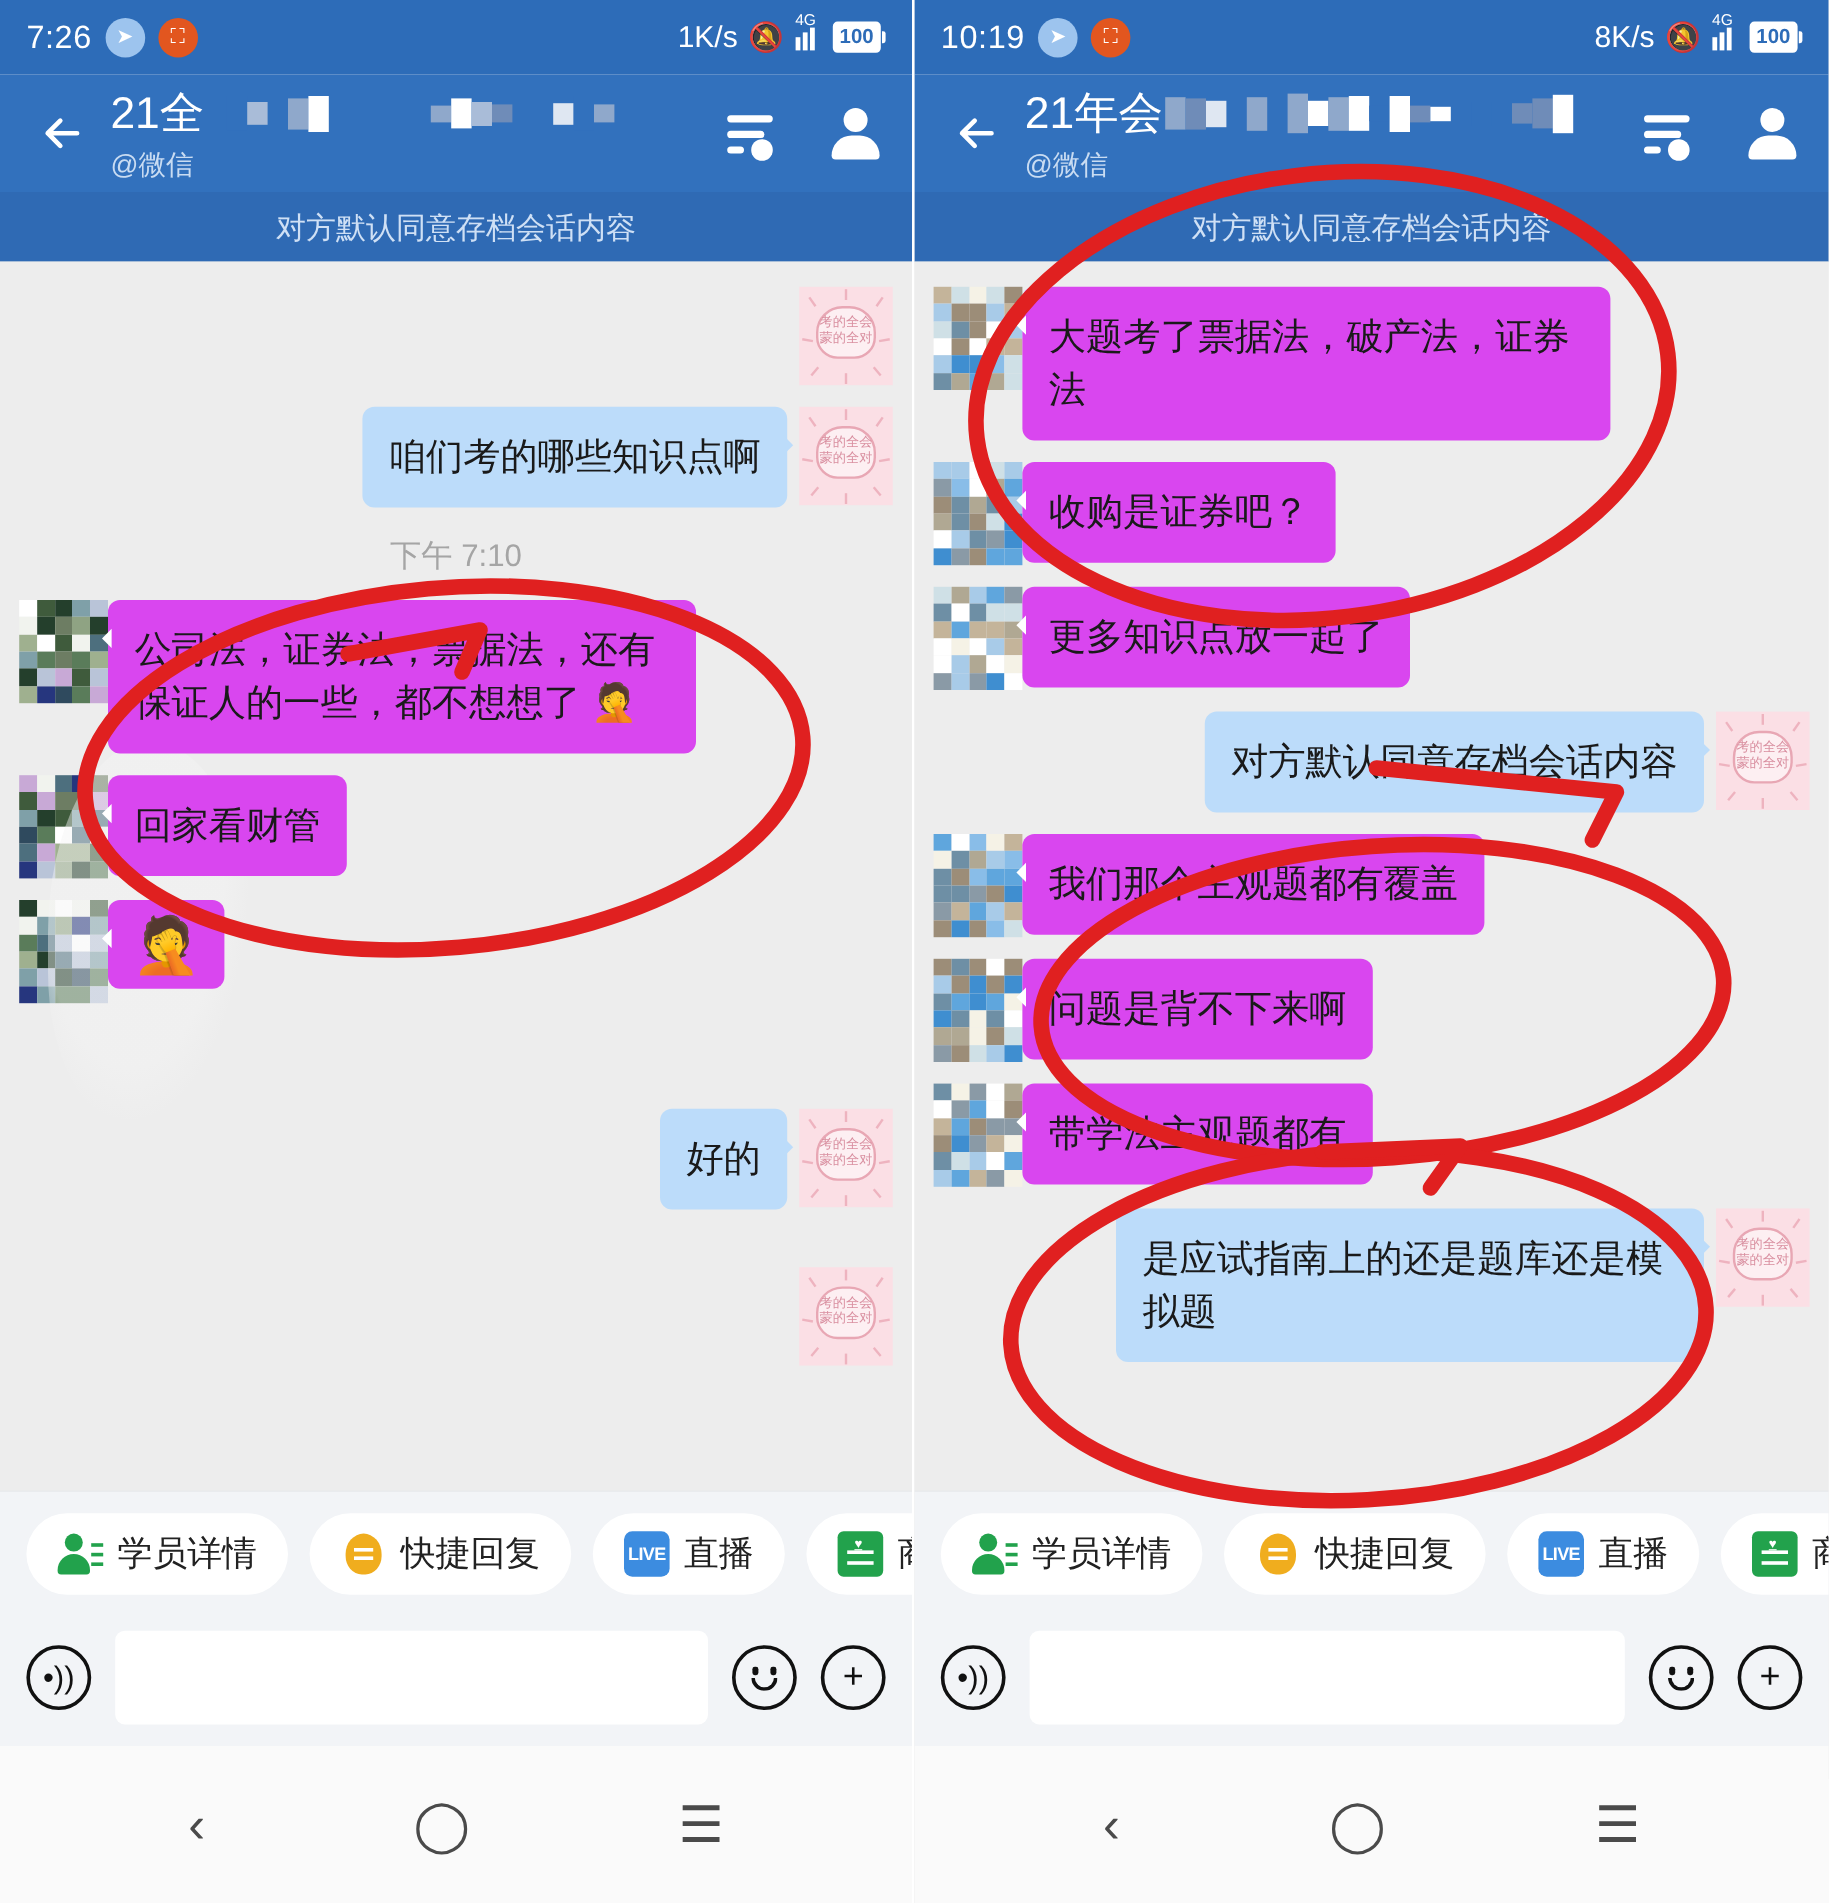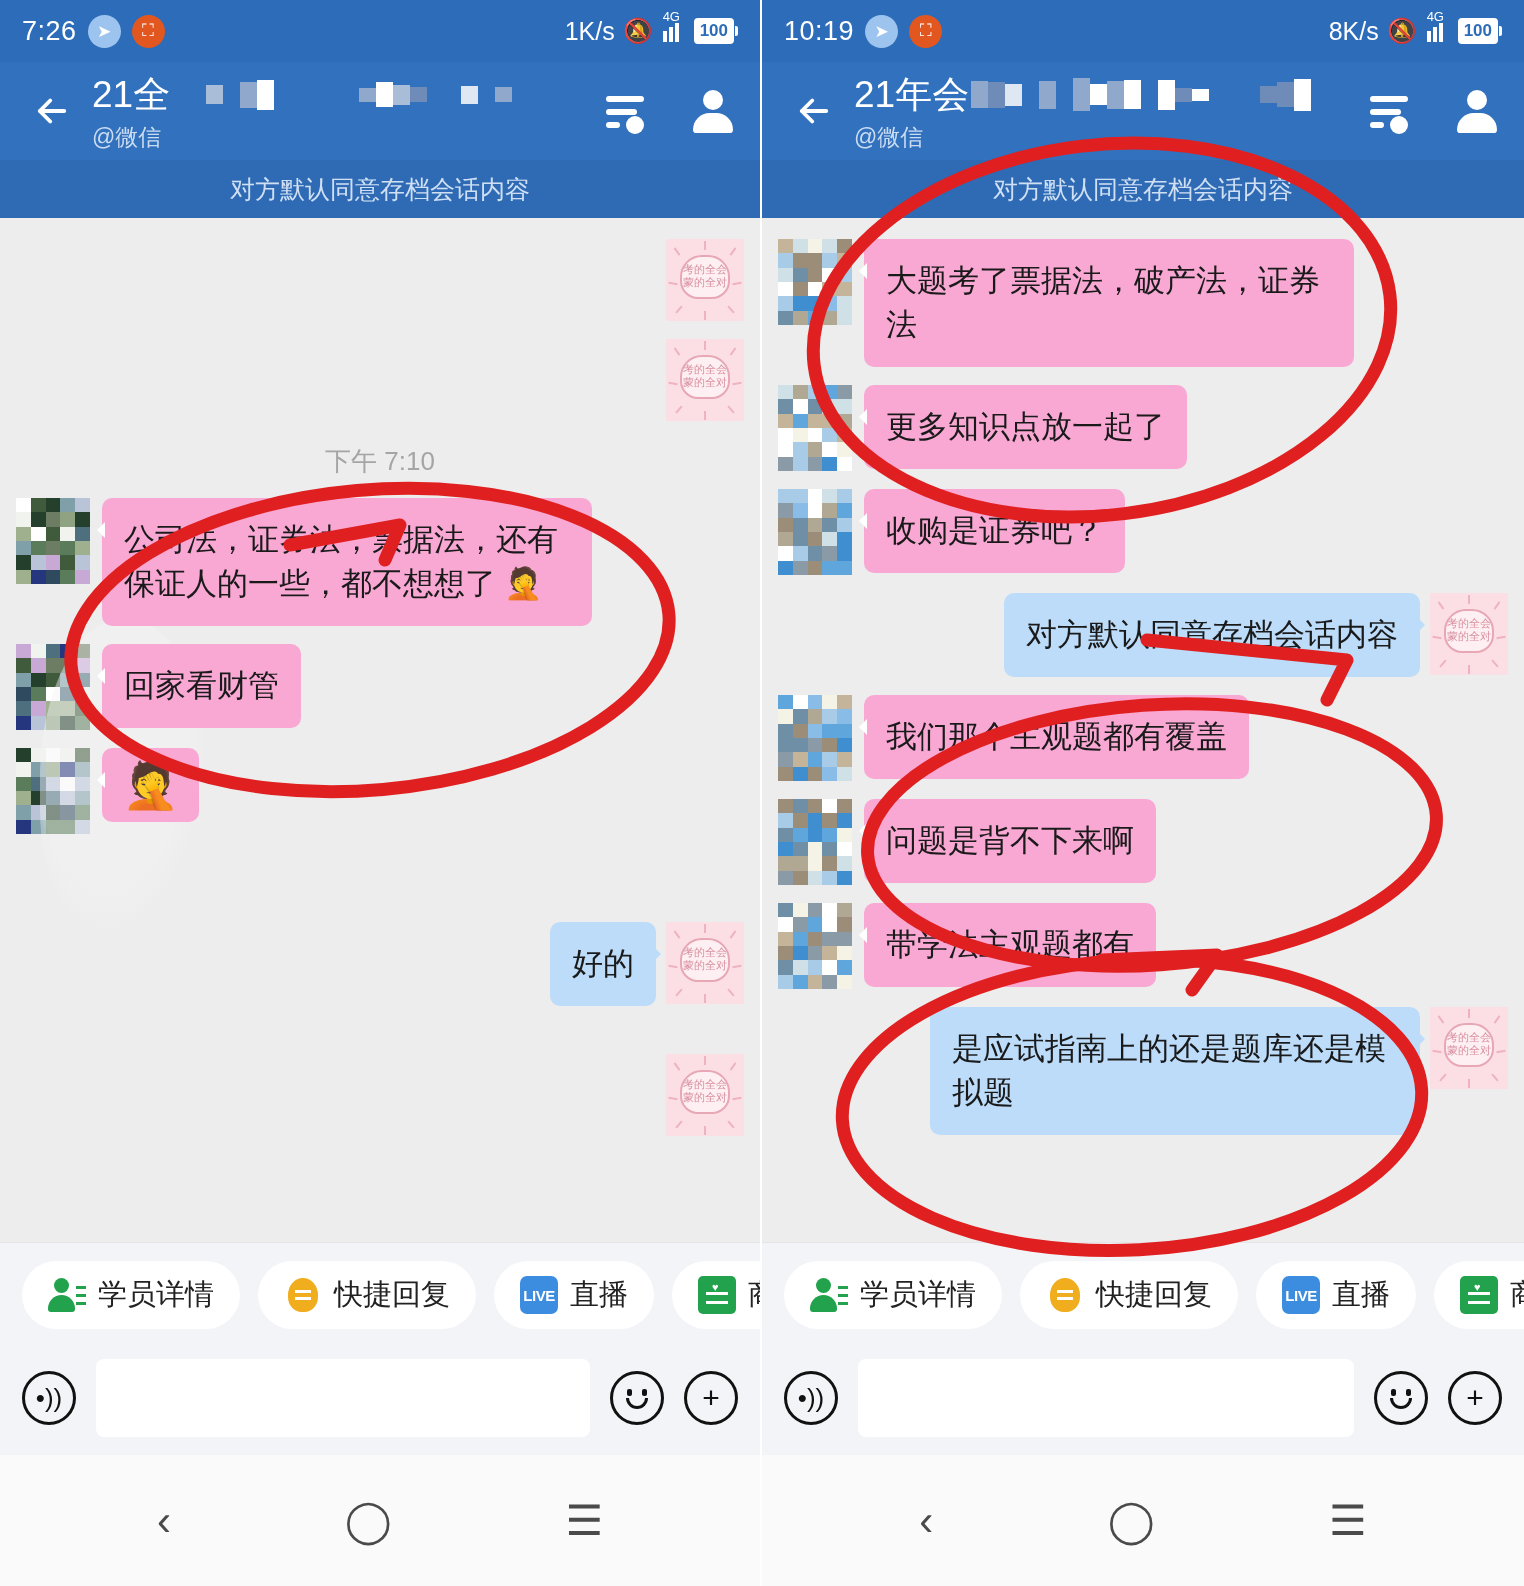--- a/index.html
+++ b/index.html
@@ -107,21 +107,21 @@
 
   .avatar { width: 74px; height: 86px; flex: 0 0 auto; display: grid;
             grid-template-columns: repeat(5, 1fr); grid-template-rows: repeat(6, 1fr); }
   .avatar span { display: block; }
 
   .bubble {
     max-width: 490px; padding: 20px 22px;
     font-size: 31px; line-height: 1.42; color: #1a1a1a;
     position: relative; word-break: break-word;
   }
-  .row.in .bubble { background: #f9a8d4; border-radius: 10px; margin-left: 12px; }
+  .row.in .bubble { background: #d946ef; border-radius: 10px; }
   .row.out .bubble { background: #bcdcfa; border-radius: 10px; margin-right: 10px; }
   .row.in .bubble::before {
     content: ""; position: absolute; left: -13px; top: 24px;
     border: 8px solid transparent; border-right-color: #ffffff;
   }
   .row.out .bubble::after {
     content: ""; position: absolute; right: -13px; top: 24px;
     border: 8px solid transparent; border-left-color: #bcdcfa;
   }
   .bubble.emoji { font-size: 46px; padding: 14px 20px; line-height: 1; }
@@ -294,20 +294,21 @@
             <div class="ray" style="left: 66px; top: 8px; transform: rotate(35deg);"></div>
             <div class="ray" style="left: 6px; top: 40px; transform: rotate(-80deg);"></div>
             <div class="ray" style="left: 70px; top: 40px; transform: rotate(80deg);"></div>
             <div class="ray" style="left: 12px; top: 66px; transform: rotate(-140deg);"></div>
             <div class="ray" style="left: 38px; top: 72px; transform: rotate(180deg);"></div>
             <div class="ray" style="left: 64px; top: 66px; transform: rotate(140deg);"></div>
           </div>
       </div>
 
       <div class="row out">
+        <div class="bubble">咱们考的哪些知识点啊</div>
         <div class="sticker">
           <div class="sticker-cloud"></div>
           <div class="sticker-txt"><span>考的全会</span><br><span>蒙的全对</span></div>
         <div class="ray" style="left: 10px; top: 8px; transform: rotate(-35deg);"></div>
             <div class="ray" style="left: 38px; top: 2px; transform: rotate(0deg);"></div>
             <div class="ray" style="left: 66px; top: 8px; transform: rotate(35deg);"></div>
             <div class="ray" style="left: 6px; top: 40px; transform: rotate(-80deg);"></div>
             <div class="ray" style="left: 70px; top: 40px; transform: rotate(80deg);"></div>
             <div class="ray" style="left: 12px; top: 66px; transform: rotate(-140deg);"></div>
             <div class="ray" style="left: 38px; top: 72px; transform: rotate(180deg);"></div>
@@ -619,88 +620,88 @@
             <span style="background: rgb(176, 168, 147);"></span>
             <span style="background: rgb(95, 166, 221);"></span>
             <span style="background: rgb(176, 168, 147);"></span>
             <span style="background: rgb(207, 224, 230);"></span>
           </div>
         <div class="bubble">大题考了票据法，破产法，证券法</div>
       </div>
 
       <div class="row in">
         <div class="avatar blue">
-            <span style="background: rgb(207, 224, 230);"></span>
-            <span style="background: rgb(176, 168, 147);"></span>
-            <span style="background: rgb(168, 203, 232);"></span>
-            <span style="background: rgb(95, 166, 221);"></span>
-            <span style="background: rgb(138, 154, 166);"></span>
-            <span style="background: rgb(110, 143, 165);"></span>
-            <span style="background: rgb(255, 255, 255);"></span>
-            <span style="background: rgb(110, 143, 165);"></span>
-            <span style="background: rgb(207, 224, 230);"></span>
-            <span style="background: rgb(207, 224, 230);"></span>
-            <span style="background: rgb(196, 180, 154);"></span>
-            <span style="background: rgb(95, 166, 221);"></span>
-            <span style="background: rgb(196, 180, 154);"></span>
-            <span style="background: rgb(196, 180, 154);"></span>
-            <span style="background: rgb(176, 168, 147);"></span>
-            <span style="background: rgb(255, 255, 255);"></span>
-            <span style="background: rgb(245, 242, 230);"></span>
-            <span style="background: rgb(255, 255, 255);"></span>
-            <span style="background: rgb(168, 203, 232);"></span>
-            <span style="background: rgb(196, 180, 154);"></span>
-            <span style="background: rgb(255, 255, 255);"></span>
-            <span style="background: rgb(168, 203, 232);"></span>
-            <span style="background: rgb(176, 168, 147);"></span>
-            <span style="background: rgb(255, 255, 255);"></span>
-            <span style="background: rgb(245, 242, 230);"></span>
-            <span style="background: rgb(138, 154, 166);"></span>
-            <span style="background: rgb(168, 203, 232);"></span>
-            <span style="background: rgb(138, 154, 166);"></span>
-            <span style="background: rgb(63, 142, 208);"></span>
-            <span style="background: rgb(255, 255, 255);"></span>
-          </div>
-        <div class="bubble">更多知识点放一起了</div>
+            <span style="background: rgb(168, 203, 232);"></span>
+            <span style="background: rgb(168, 203, 232);"></span>
+            <span style="background: rgb(255, 255, 255);"></span>
+            <span style="background: rgb(207, 224, 230);"></span>
+            <span style="background: rgb(168, 203, 232);"></span>
+            <span style="background: rgb(138, 154, 166);"></span>
+            <span style="background: rgb(137, 189, 232);"></span>
+            <span style="background: rgb(255, 255, 255);"></span>
+            <span style="background: rgb(176, 168, 147);"></span>
+            <span style="background: rgb(95, 166, 221);"></span>
+            <span style="background: rgb(156, 141, 120);"></span>
+            <span style="background: rgb(110, 143, 165);"></span>
+            <span style="background: rgb(176, 168, 147);"></span>
+            <span style="background: rgb(110, 143, 165);"></span>
+            <span style="background: rgb(168, 203, 232);"></span>
+            <span style="background: rgb(176, 168, 147);"></span>
+            <span style="background: rgb(110, 143, 165);"></span>
+            <span style="background: rgb(156, 141, 120);"></span>
+            <span style="background: rgb(207, 224, 230);"></span>
+            <span style="background: rgb(63, 142, 208);"></span>
+            <span style="background: rgb(255, 255, 255);"></span>
+            <span style="background: rgb(168, 203, 232);"></span>
+            <span style="background: rgb(110, 143, 165);"></span>
+            <span style="background: rgb(138, 154, 166);"></span>
+            <span style="background: rgb(63, 142, 208);"></span>
+            <span style="background: rgb(63, 142, 208);"></span>
+            <span style="background: rgb(138, 154, 166);"></span>
+            <span style="background: rgb(156, 141, 120);"></span>
+            <span style="background: rgb(95, 166, 221);"></span>
+            <span style="background: rgb(95, 166, 221);"></span>
+          </div>
+        <div class="bubble">收购是证券吧？</div>
       </div>
 
       <div class="row in">
         <div class="avatar blue">
-            <span style="background: rgb(168, 203, 232);"></span>
-            <span style="background: rgb(168, 203, 232);"></span>
-            <span style="background: rgb(255, 255, 255);"></span>
-            <span style="background: rgb(207, 224, 230);"></span>
-            <span style="background: rgb(168, 203, 232);"></span>
-            <span style="background: rgb(138, 154, 166);"></span>
-            <span style="background: rgb(137, 189, 232);"></span>
-            <span style="background: rgb(255, 255, 255);"></span>
-            <span style="background: rgb(176, 168, 147);"></span>
-            <span style="background: rgb(95, 166, 221);"></span>
-            <span style="background: rgb(156, 141, 120);"></span>
-            <span style="background: rgb(110, 143, 165);"></span>
-            <span style="background: rgb(176, 168, 147);"></span>
-            <span style="background: rgb(110, 143, 165);"></span>
-            <span style="background: rgb(168, 203, 232);"></span>
-            <span style="background: rgb(176, 168, 147);"></span>
-            <span style="background: rgb(110, 143, 165);"></span>
-            <span style="background: rgb(156, 141, 120);"></span>
-            <span style="background: rgb(207, 224, 230);"></span>
-            <span style="background: rgb(63, 142, 208);"></span>
-            <span style="background: rgb(255, 255, 255);"></span>
-            <span style="background: rgb(168, 203, 232);"></span>
-            <span style="background: rgb(110, 143, 165);"></span>
-            <span style="background: rgb(138, 154, 166);"></span>
-            <span style="background: rgb(63, 142, 208);"></span>
-            <span style="background: rgb(63, 142, 208);"></span>
-            <span style="background: rgb(138, 154, 166);"></span>
-            <span style="background: rgb(156, 141, 120);"></span>
-            <span style="background: rgb(95, 166, 221);"></span>
-            <span style="background: rgb(95, 166, 221);"></span>
-          </div>
-        <div class="bubble">收购是证券吧？</div>
+            <span style="background: rgb(207, 224, 230);"></span>
+            <span style="background: rgb(176, 168, 147);"></span>
+            <span style="background: rgb(168, 203, 232);"></span>
+            <span style="background: rgb(95, 166, 221);"></span>
+            <span style="background: rgb(138, 154, 166);"></span>
+            <span style="background: rgb(110, 143, 165);"></span>
+            <span style="background: rgb(255, 255, 255);"></span>
+            <span style="background: rgb(110, 143, 165);"></span>
+            <span style="background: rgb(207, 224, 230);"></span>
+            <span style="background: rgb(207, 224, 230);"></span>
+            <span style="background: rgb(196, 180, 154);"></span>
+            <span style="background: rgb(95, 166, 221);"></span>
+            <span style="background: rgb(196, 180, 154);"></span>
+            <span style="background: rgb(196, 180, 154);"></span>
+            <span style="background: rgb(176, 168, 147);"></span>
+            <span style="background: rgb(255, 255, 255);"></span>
+            <span style="background: rgb(245, 242, 230);"></span>
+            <span style="background: rgb(255, 255, 255);"></span>
+            <span style="background: rgb(168, 203, 232);"></span>
+            <span style="background: rgb(196, 180, 154);"></span>
+            <span style="background: rgb(255, 255, 255);"></span>
+            <span style="background: rgb(168, 203, 232);"></span>
+            <span style="background: rgb(176, 168, 147);"></span>
+            <span style="background: rgb(255, 255, 255);"></span>
+            <span style="background: rgb(245, 242, 230);"></span>
+            <span style="background: rgb(138, 154, 166);"></span>
+            <span style="background: rgb(168, 203, 232);"></span>
+            <span style="background: rgb(138, 154, 166);"></span>
+            <span style="background: rgb(63, 142, 208);"></span>
+            <span style="background: rgb(255, 255, 255);"></span>
+          </div>
+        <div class="bubble">更多知识点放一起了</div>
       </div>
 
       <div class="row out">
         <div class="bubble">对方默认同意存档会话内容</div>
         <div class="sticker">
           <div class="sticker-cloud"></div>
           <div class="sticker-txt"><span>考的全会</span><br><span>蒙的全对</span></div>
         <div class="ray" style="left: 10px; top: 8px; transform: rotate(-35deg);"></div>
             <div class="ray" style="left: 38px; top: 2px; transform: rotate(0deg);"></div>
             <div class="ray" style="left: 66px; top: 8px; transform: rotate(35deg);"></div>

